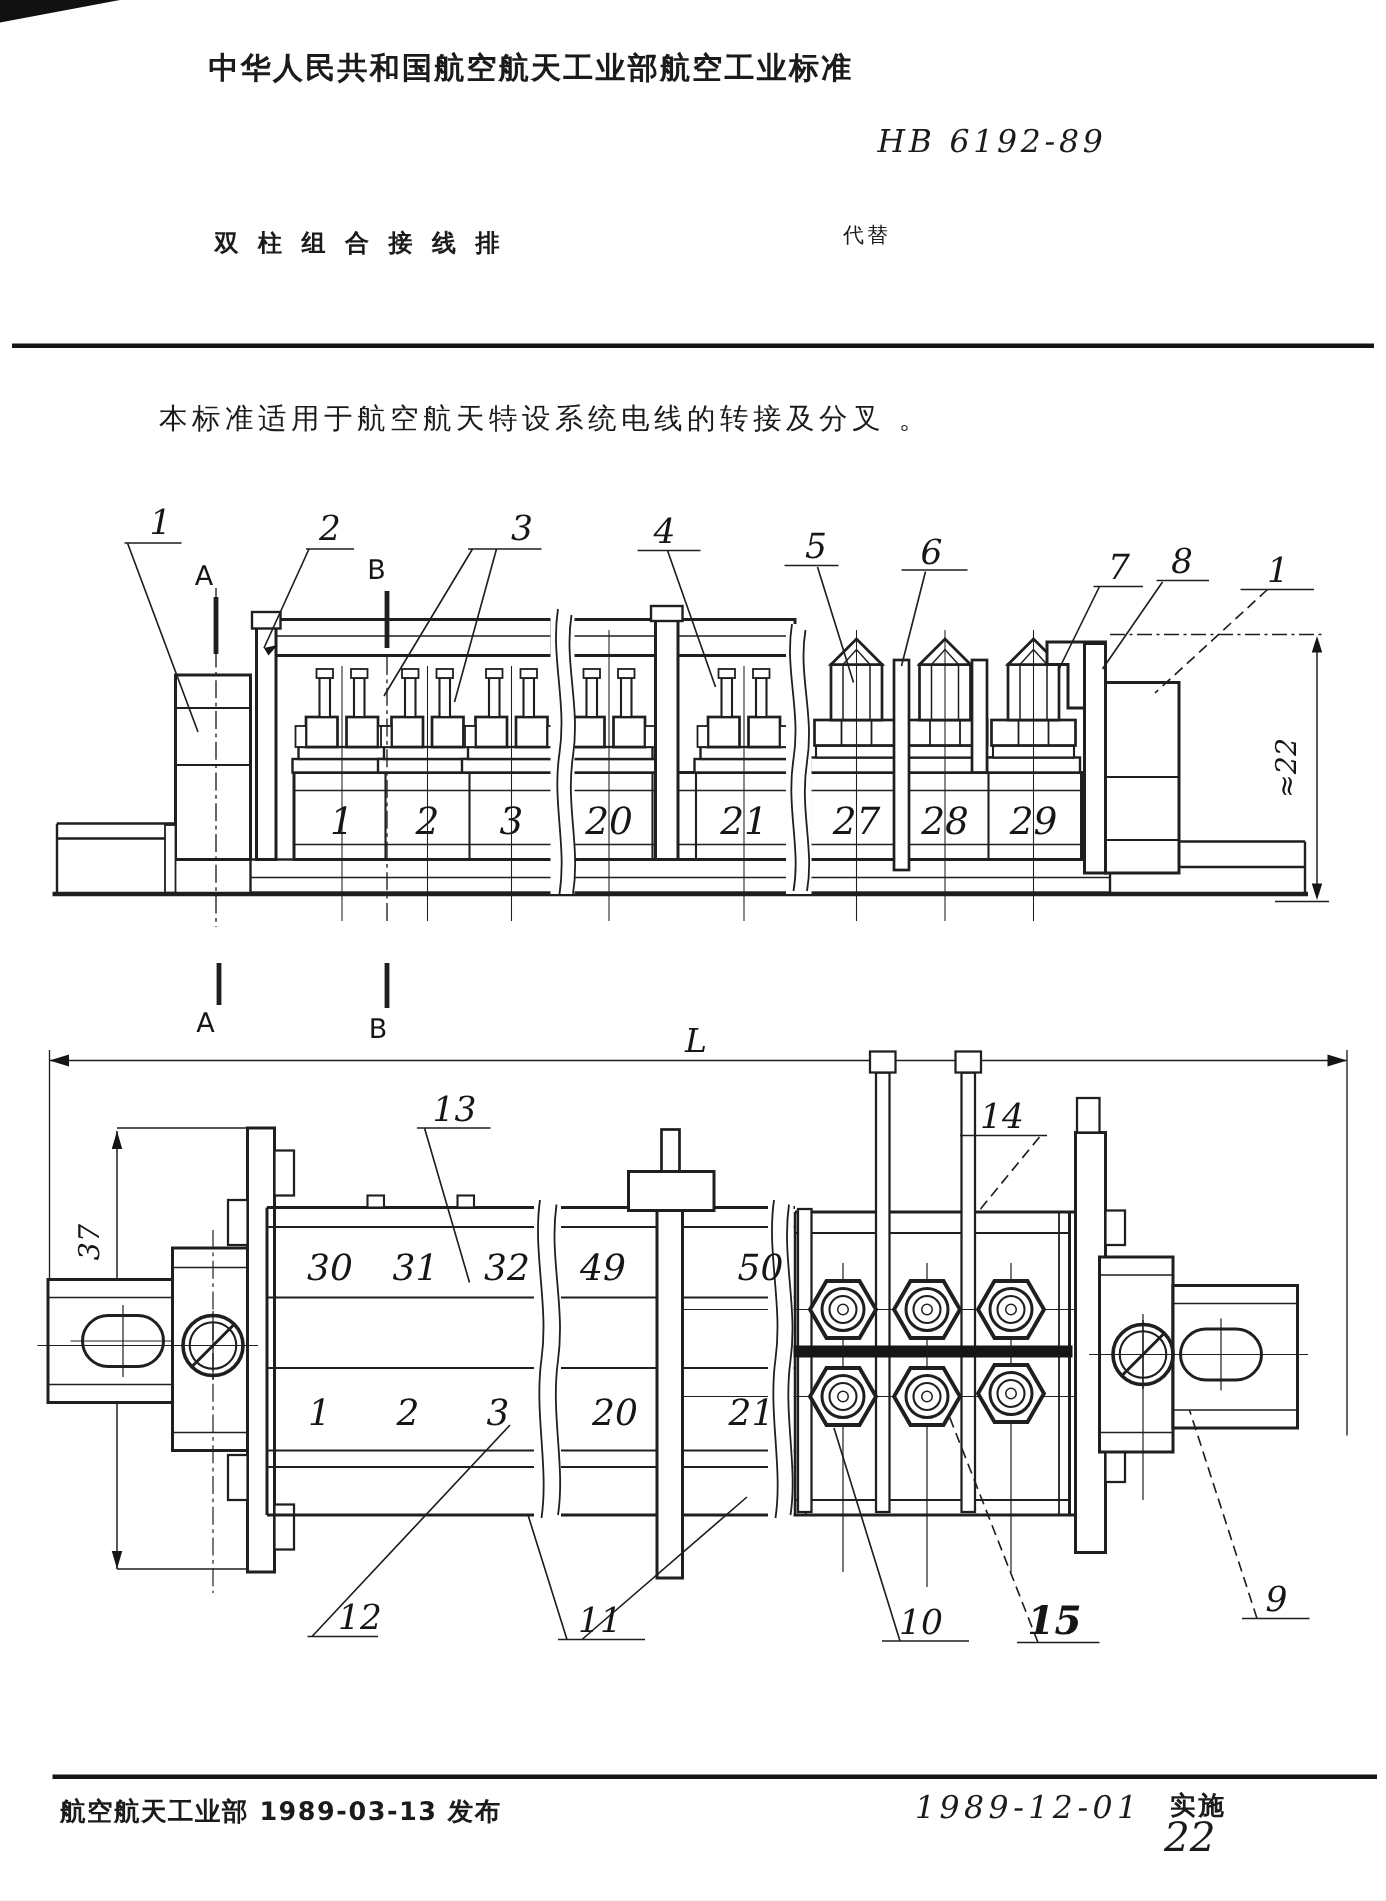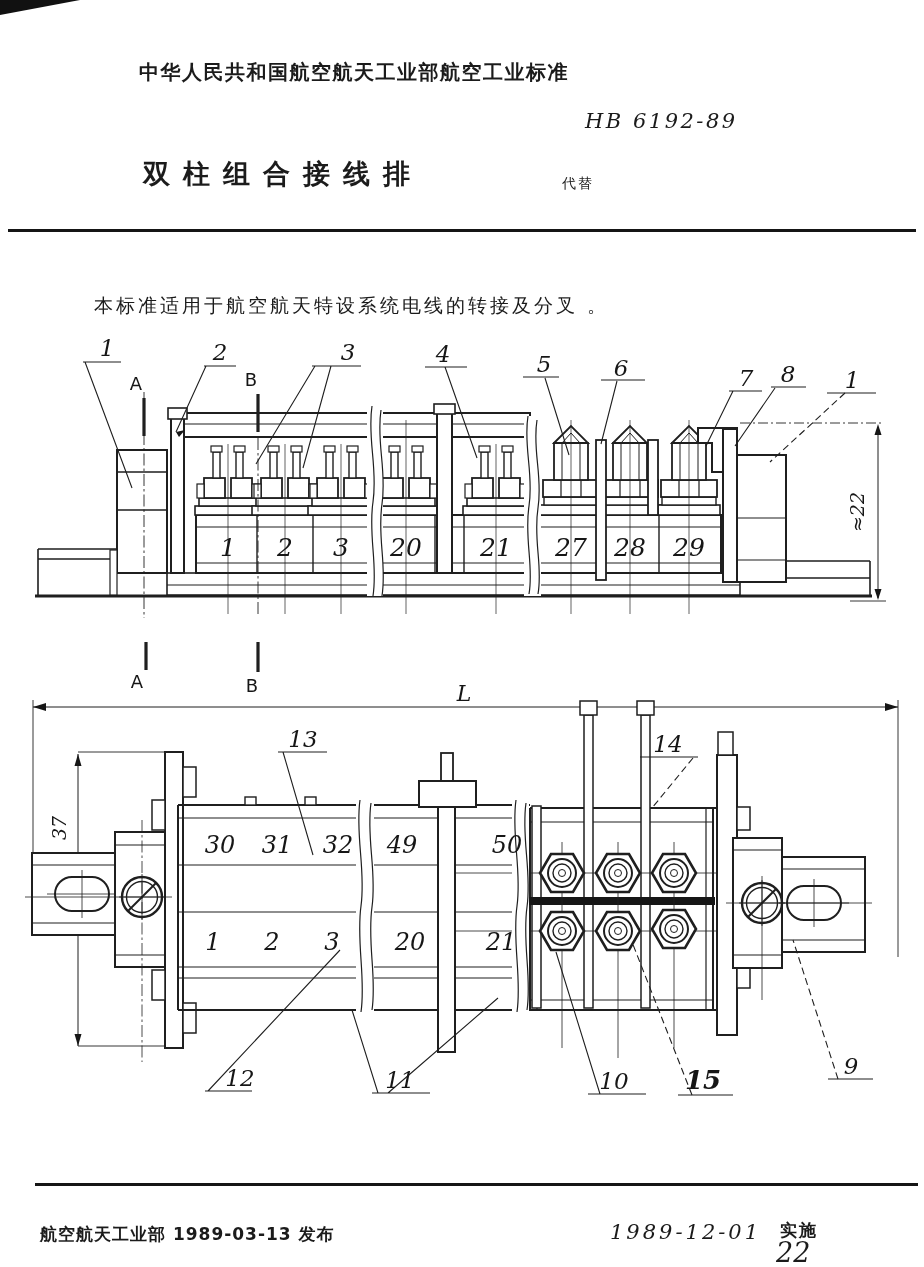--- a/index.html
+++ b/index.html
@@ -1,18 +1,18 @@
 <!DOCTYPE html>
 <html><head>
 <meta charset="utf-8">
 <style>
   html,body{margin:0;padding:0;background:#e8e8e8;}
   #page{position:relative;width:924px;height:1267px;background:#ffffff;overflow:hidden;
         font-family:"DejaVu Sans",sans-serif;color:#1b1b1b;}
-  .abs{position:absolute;white-space:nowrap;margin-top:27px;}
+  .abs{position:absolute;white-space:nowrap;}
   .cjk{font-family:"DejaVu Sans",sans-serif;}
   .hand{font-family:"DejaVu Serif",serif;font-style:italic;}
   .rule{position:absolute;background:#151515;}
   svg{position:absolute;left:0;}
   svg text{fill:#161616;}
   .t-hand{font-family:"DejaVu Serif",serif;font-style:italic;}
   .t-sans{font-family:"DejaVu Sans",sans-serif;}
   .ln{stroke:#1f1f1f;fill:none;}
   .fw{fill:#ffffff;stroke:#1f1f1f;}
   .blk{fill:#161616;stroke:none;}
@@ -21,25 +21,25 @@
 <body>
 
 <div id="page">
 
   <svg width="120" height="24" style="top:0;left:0">
     <polygon points="0,0 80,0 0,15" fill="#111"></polygon>
   </svg>
 
   <div class="abs cjk" style="left:139px;top:32px;font-size:20px;font-weight:bold;letter-spacing:1.5px;">中华人民共和国航空航天工业部航空工业标准</div>
   <div class="abs hand" style="left:585px;top:82px;font-size:21px;letter-spacing:2.5px;text-align:right;">HB 6192-89</div>
-  <div class="abs cjk" style="left:143px;top:129px;font-size:27px;font-weight:bold;letter-spacing:13px;">双柱组合接线排</div>
+  <div class="abs cjk" style="left:143px;top:152px;font-size:16px;font-weight:bold;letter-spacing:13px;">双柱组合接线排</div>
   <div class="abs cjk" style="left:562px;top:148px;font-size:14px;letter-spacing:2px;">代替</div>
   <div class="rule" style="left:8px;top:229px;width:908px;height:3px;"></div>
 
-  <div class="abs cjk" style="left:94px;top:266px;font-size:19px;letter-spacing:3px;">本标准适用于航空航天特设系统电线的转接及分叉 。</div>
+  <div class="abs cjk" style="left:106px;top:266px;font-size:19px;letter-spacing:3px;">本标准适用于航空航天特设系统电线的转接及分叉 。</div>
 
   <svg width="924" height="302" viewBox="0 330 924 302" style="top:330px">
     <defs>
       <g id="stk">
         <rect class="fw" x="-33" y="506" width="66" height="9" stroke-width="1.6"></rect>
         <rect class="fw" x="-29" y="498" width="58" height="8" stroke-width="1.6"></rect>
         <rect class="fw" x="-24" y="478" width="21" height="20" stroke-width="1.8"></rect>
         <rect class="fw" x="3" y="478" width="21" height="20" stroke-width="1.8"></rect>
         <rect class="fw" x="-31" y="484" width="7" height="14" stroke-width="1.2"></rect>
         <rect class="fw" x="24" y="484" width="7" height="14" stroke-width="1.2"></rect>

